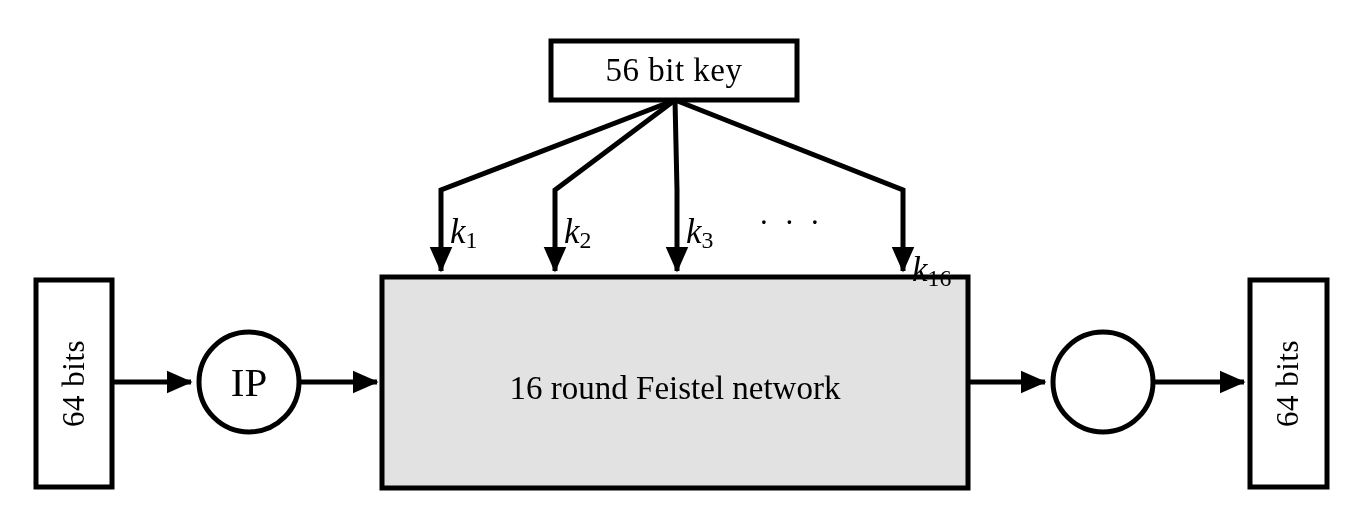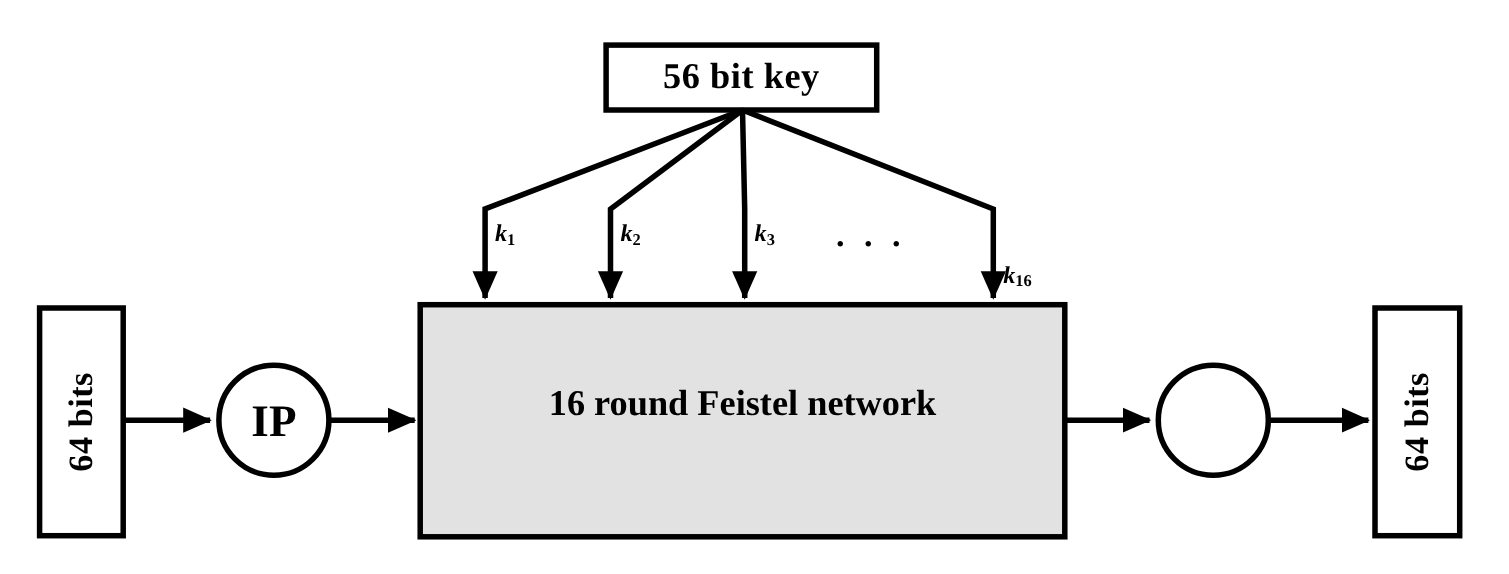--- a/index.html
+++ b/index.html
@@ -7,21 +7,20 @@
     padding: 0;
     background: #ffffff;
   }
   #stage {
     position: relative;
     width: 1372px;
     height: 522px;
     background: #ffffff;
     overflow: hidden;
     font-family: "Liberation Serif", "DejaVu Serif", serif;
-    font-weight: bold;
   }
   #diagram-svg {
     position: absolute;
     left: 0;
     top: 0;
     width: 1372px;
     height: 522px;
   }
   .lbl {
     position: absolute;
@@ -37,21 +36,21 @@
     height: 59px;
     display: flex;
     align-items: center;
     justify-content: center;
     font-size: 33px;
     letter-spacing: 0.5px;
   }
   
   #feistel-label {
     left: 382px;
-    top: 262px;
+    top: 283px;
     width: 586px;
     height: 211px;
     display: flex;
     align-items: center;
     justify-content: center;
     font-size: 33px;
   }
   
   .perm-label {
     width: 104px;
@@ -79,23 +78,23 @@
     top: 487px;
     transform: rotate(-90deg);
   }
   #bits-out-label {
     left: 1250px;
     top: 487px;
     transform: rotate(-90deg);
   }
   
   .k-label {
-    font-size: 22px;
+    font-size: 35px;
     font-style: italic;
-    top: 199px;
+    top: 212px;
   }
   .k-label sub {
     font-style: normal;
     font-size: 0.68em;
     vertical-align: -0.22em;
     letter-spacing: 0;
   }
   #k1-label  { left: 450px; }
   #k2-label  { left: 564px; }
   #k3-label  { left: 686px; text-align: center; }

